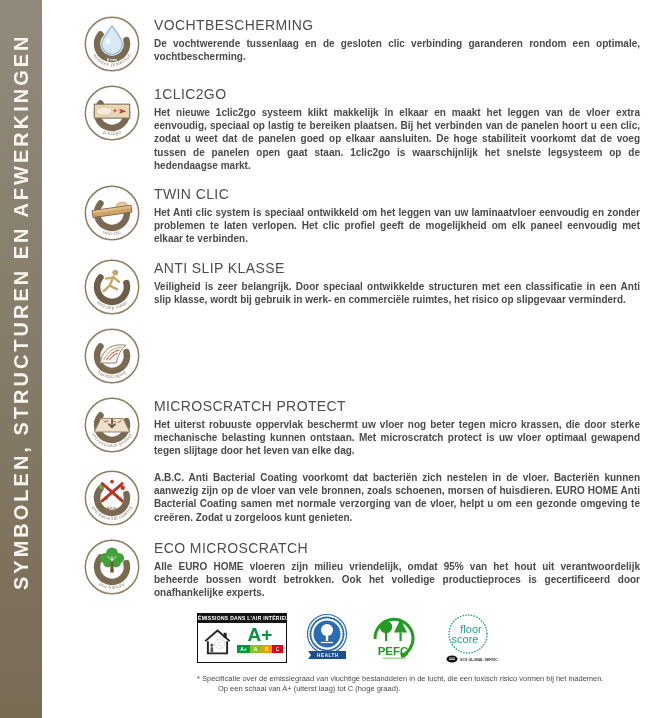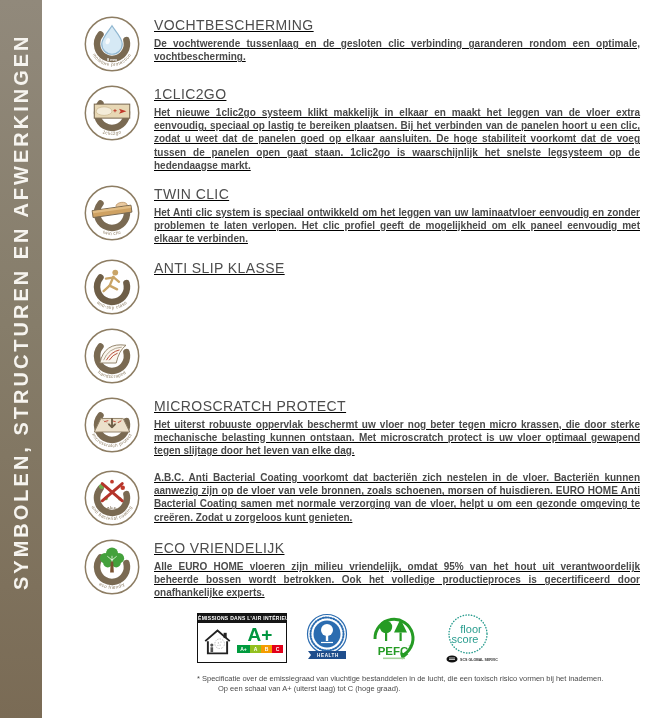--- a/index.html
+++ b/index.html
@@ -30,21 +30,21 @@
   }
   
   .main {
     position: absolute; left: 42px; top: 0;
     width: 611px; height: 718px;
     padding: 16px 13px 0 42px;
   }
   .section { display: flex; gap: 14px; margin-bottom: 13px; min-height: 56px; }
   .badge-wrap { flex: 0 0 56px; width: 56px; }
   svg.badge { width: 56px; height: 56px; display: block; }
-  .txt { flex: 1; padding-top: 1px; text-decoration: underline; }
+  .txt { flex: 1; padding-top: 1px; }
   .sec-title {
     font-size: 14px; font-weight: 400; color: #4d4d4d;
     letter-spacing: 0.4px; margin-bottom: 4px;
   }
   .sec-body {
     font-size: 10px; font-weight: bold; color: #4a4a4a;
     line-height: 1.32; text-align: justify;
   }
   .cap { font-size: 5px; fill: #8d7d63; letter-spacing: 0.4px; }
   
@@ -150,20 +150,21 @@
           <path d="M31 20 L23.5 21"></path>
           <path d="M27.5 28.5 L35.5 32.5"></path>
           <path d="M27.5 28.5 L21 34.5"></path>
         </g>
         <path id="arc3" d="M 7 36 A 23.8 23.8 0 0 0 53 36" fill="none"></path>
         <text class="cap"><textPath href="#arc3" startOffset="50%" text-anchor="middle">anti-slip class</textPath></text>
       </svg>
     </div>
     <div class="txt">
       <h2 class="sec-title">ANTI SLIP KLASSE</h2>
+      <p class="sec-body">Veiligheid is zeer belangrijk. Door speciaal ontwikkelde structuren met een classificatie in een Anti slip klasse, wordt bij gebruik in werk- en commerciële ruimtes, het risico op slipgevaar verminderd.</p>
     </div>
   </section>
 
   <section class="section">
     <div class="badge-wrap">
       <svg class="badge" viewBox="0 0 60 60">
         <circle cx="30" cy="30" r="28.6" fill="#fff" stroke="#8d7d63" stroke-width="1.6"></circle>
         <circle cx="30" cy="30" r="16" fill="none" stroke="#7a6a52" stroke-width="7" stroke-linecap="round" stroke-dasharray="65 36" transform="rotate(-15 30 30)"></circle>
         <path d="M17 37.5 Q22 15 45 18.5 Q37.5 24 34.5 37.5 Z" fill="#faf6ee" stroke="#8d7d63" stroke-width="1"></path>
         <path d="M21 34.5 Q26 21.5 40.5 20.5" stroke="#8d7d63" stroke-width="0.7" fill="none"></path>
@@ -227,21 +228,21 @@
           <circle cx="25.5" cy="25.5" r="5"></circle>
           <circle cx="34.5" cy="25.5" r="5"></circle>
         </g>
         <path d="M30 18 v9 M30 22.5 l-5 -4 M30 22.5 l5 -4" stroke="#e8f5e4" stroke-width="0.9" fill="none"></path>
         <path d="M28.7 24 h2.6 l0.7 12 h-4 z" fill="#7a5230"></path>
         <path id="arc7" d="M 7 36 A 23.8 23.8 0 0 0 53 36" fill="none"></path>
         <text class="cap"><textPath href="#arc7" startOffset="50%" text-anchor="middle">eco friendly</textPath></text>
       </svg>
     </div>
     <div class="txt">
-      <h2 class="sec-title">ECO VRIENDELIJK</h2>
+      <h2 class="sec-title">ECO MICROSCRATCH</h2>
       <p class="sec-body">Alle EURO HOME vloeren zijn milieu vriendelijk, omdat 95% van het hout uit verantwoordelijk beheerde bossen wordt betrokken. Ook het volledige productieproces is gecertificeerd door onafhankelijke experts.</p>
     </div>
   </section>
 
   <div class="footer">
     <div class="logos">
 
       <div class="aplus">
         <div class="aplus-head">ÉMISSIONS DANS L'AIR INTÉRIEUR *</div>
         <div class="aplus-body">

